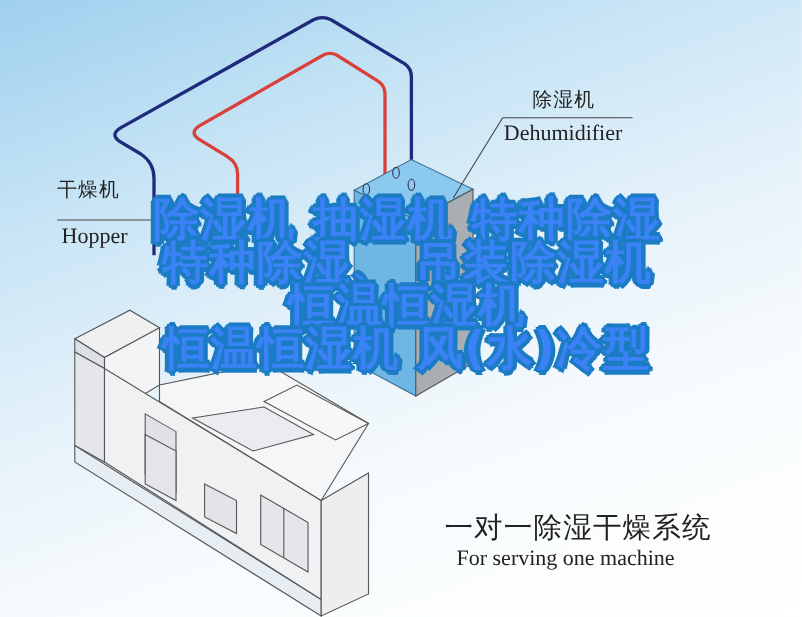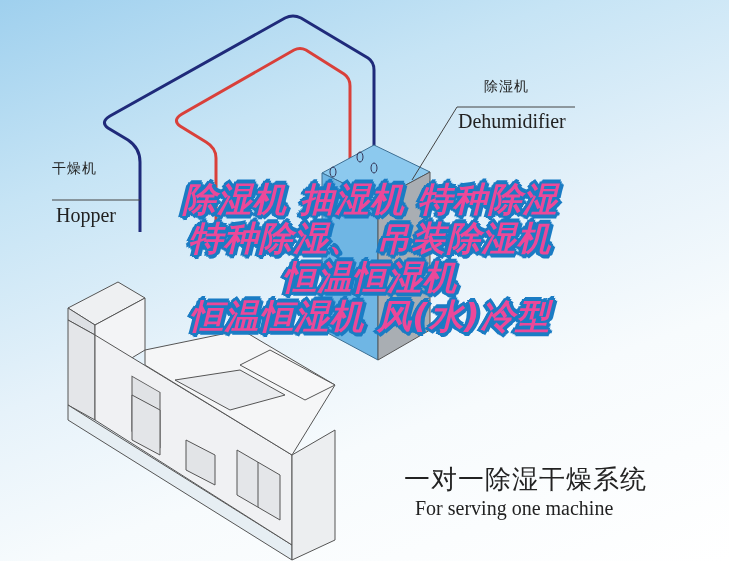--- a/index.html
+++ b/index.html
@@ -1,25 +1,25 @@
 <!DOCTYPE html>
 <html><head>
 <meta charset="utf-8">
 <style>
   html,body{margin:0;padding:0;}
   body{width:729px;height:561px;overflow:hidden;position:relative;font-family:"DejaVu Sans",sans-serif;}
   .bg{position:absolute;left:0;top:0;width:729px;height:561px;
       background:linear-gradient(160deg,#9fd0ee 0%,#c6e4f5 25%,#e6f2fa 50%,#f7fbfd 70%,#ffffff 100%);}
   svg.scene{position:absolute;left:0;top:0;}
   .label{position:absolute;color:#222;}
-  .cn{font-family:"DejaVu Sans",sans-serif;font-size:14px;letter-spacing:1px;}
+  .cn{font-family:"DejaVu Sans",sans-serif;font-size:18px;letter-spacing:1px;}
   .en{font-family:"Liberation Serif",serif;font-size:20px;}
   .overlay{position:absolute;left:110px;top:180px;width:520px;text-align:center;
-           font-family:"DejaVu Sans",sans-serif;font-weight:bold;font-style:italic;
-           font-size:34px;line-height:39px;color:#ec4899;letter-spacing:1px;
+           font-family:"DejaVu Sans",sans-serif;font-weight:bold;
+           font-size:42px;line-height:39px;color:#3b82f6;letter-spacing:1px;
            -webkit-text-stroke:0;
            text-shadow:
              3px 0 0 #1b7cc4,-3px 0 0 #1b7cc4,0 3px 0 #1b7cc4,0 -3px 0 #1b7cc4,
              2px 2px 0 #1b7cc4,-2px -2px 0 #1b7cc4,2px -2px 0 #1b7cc4,-2px 2px 0 #1b7cc4,
              4px 1px 0 #1b7cc4,-4px 1px 0 #1b7cc4,1px 4px 0 #1b7cc4,1px -4px 0 #1b7cc4;}
   .overlay span{display:block;}
 </style>
 </head>
 <body>
 

